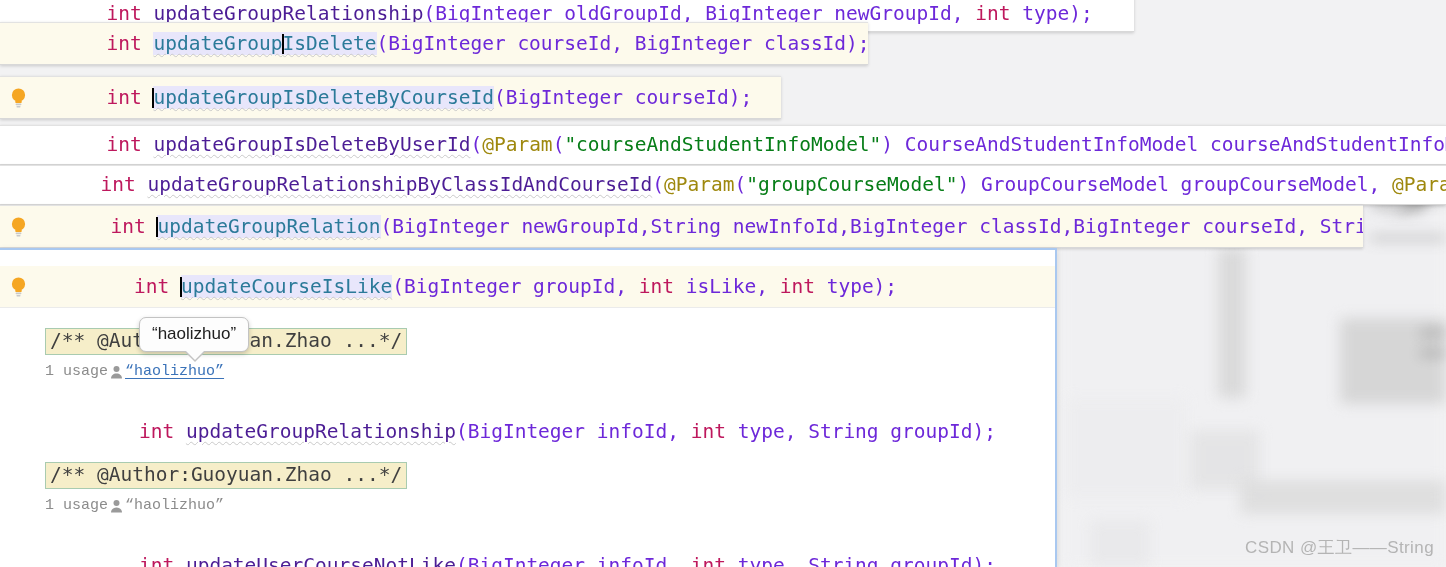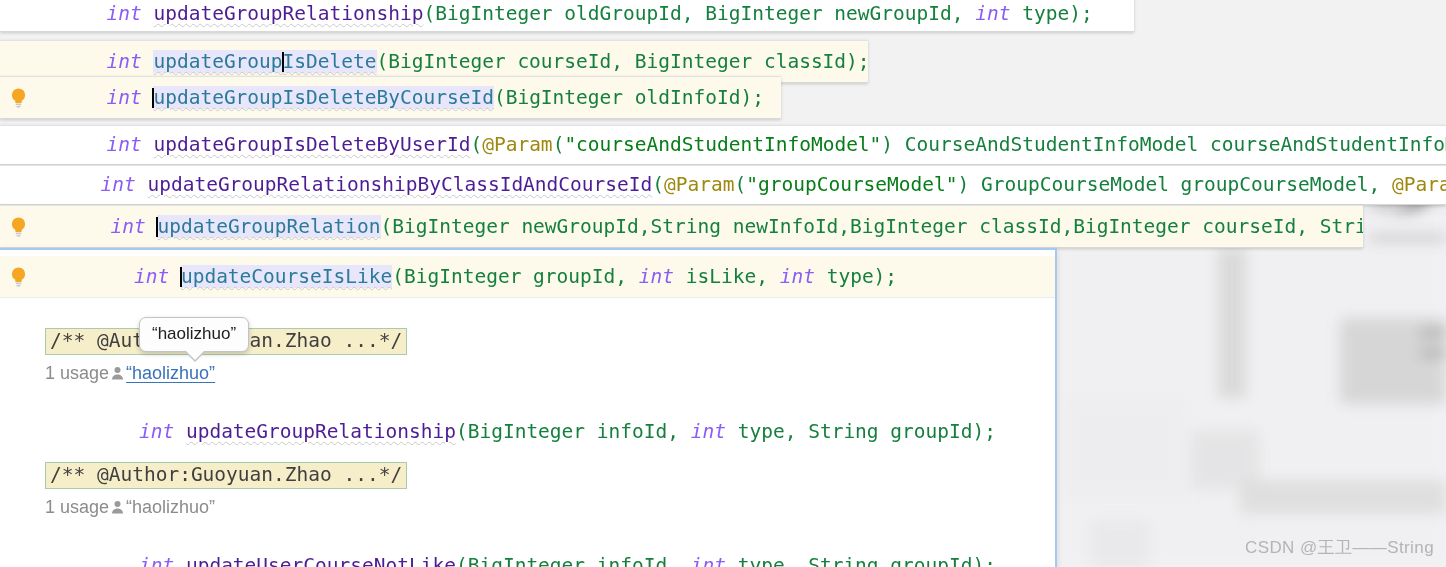--- a/index.html
+++ b/index.html
@@ -54,25 +54,25 @@
     min-width: 36px;
     height: 100%;
     display: flex;
     align-items: center;
     justify-content: center;
   }
 
   .code { white-space: pre; }
 
   
-  .kw   { color: #8b5cf6; font-style: italic; }
+  .kw   { color: #be185d; }
   .mth  { color: #4c1d95; }
   .anno { color: #9e880d; }
   .str  { color: #067d17; }
-  .pln  { color: #15803d; }
+  .pln  { color: #6d28d9; }
 
   
   .idhl {
     background: #e8e6fb;
     color: #2b7a99;
     position: relative;
   }
   
   .wavy {
     text-decoration: underline wavy;
@@ -125,22 +125,22 @@
     background: #f6eec9;
     border: 1px solid #a9cbb0;
     color: #3f3f3f;
     padding: 2px 4px 3px 4px;
     font-size: 19.5px;
     line-height: 1.05;
   }
 
   
   .hint {
-    font-family: Liberation Sans, sans-serif;
-    font-size: 18px;
+    font-family: Liberation Mono, monospace;
+    font-size: 15px;
     color: #8c8c8c;
     display: flex;
     align-items: center;
     gap: 2px;
   }
   .hint a {
     color: #3b73b9;
     text-decoration: underline;
     text-underline-offset: 3px;
   }
@@ -218,38 +218,38 @@
     <div class="blur-block" style="left:1090px;top:520px;width:60px;height:47px;background:#e8e8ea;"></div>
   </div>
 
   <div class="row" id="row0" style="top:-4px;height:36px;width:1134px;">
     <span class="gutter"></span>
     <span class="code">
       <span class="kw">int</span><span class="pln"> </span><span class="mth wavy">updateGroupRelationship</span><span class="pln">(BigInteger oldGroupId, BigInteger newGroupId, </span><span class="kw">int</span><span class="pln"> type);</span>
     </span>
   </div>
 
-  <div class="row hl" id="row1" style="top:40px;height:43px;width:868px;">
+  <div class="row hl" id="row1" style="top:22px;height:43px;width:868px;">
     <span class="gutter"></span>
     <span class="code">
       <span class="kw">int</span><span class="pln"> </span><span class="idhl wavy">updateGroup<span class="caret"></span>IsDelete</span><span class="pln">(BigInteger courseId, BigInteger classId);</span>
     </span>
   </div>
 
   <div class="row hl" id="row2" style="top:76px;height:43px;width:781px;">
     <span class="gutter">
       <svg class="bulb" width="17" height="21" viewBox="0 0 17 21">
         <circle cx="8.5" cy="8" r="6.6" fill="#f5a623"></circle>
         <rect x="5.2" y="13.8" width="6.6" height="2.1" rx="1" fill="#f5a623"></rect>
         <rect x="5.6" y="16.6" width="5.8" height="1.7" rx=".8" fill="#c9c9c9"></rect>
         <rect x="6.4" y="19" width="4.2" height="1.6" rx=".8" fill="#c9c9c9"></rect>
       </svg>
     </span>
     <span class="code">
-      <span class="kw">int</span><span class="pln"> </span><span class="idhl wavy"><span class="caret"></span>updateGroupIsDeleteByCourseId</span><span class="pln">(BigInteger oldInfoId);</span>
+      <span class="kw">int</span><span class="pln"> </span><span class="idhl wavy"><span class="caret"></span>updateGroupIsDeleteByCourseId</span><span class="pln">(BigInteger courseId);</span>
     </span>
   </div>
 
   <div class="row" id="row3" style="top:125px;height:40px;width:1446px;">
     <span class="gutter"></span>
     <span class="code">
       <span class="kw">int</span><span class="pln"> </span><span class="mth wavy">updateGroupIsDeleteByUserId</span><span class="pln">(</span><span class="anno">@Param</span><span class="pln">(</span><span class="str">"courseAndStudentInfoModel"</span><span class="pln">) CourseAndStudentInfoModel courseAndStudentInfoModel</span>
     </span>
   </div>
 
@@ -269,21 +269,21 @@
         <rect x="6.4" y="19" width="4.2" height="1.6" rx=".8" fill="#c9c9c9"></rect>
       </svg>
     </span>
     <span class="code" style="margin-left:4px;">
       <span class="kw">int</span><span class="pln"> </span><span class="idhl wavy"><span class="caret"></span>updateGroupRelation</span><span class="pln">(BigInteger newGroupId,String newInfoId,BigInteger classId,BigInteger courseId, String oldInfoId);</span>
     </span>
   </div>
 
   <div id="editor-panel">
 
-    <div class="ed-line hl" style="top:6px;height:42px;">
+    <div class="ed-line hl" style="top:16px;height:42px;">
       <span class="gutter">
         <svg class="bulb" width="17" height="21" viewBox="0 0 17 21">
           <circle cx="8.5" cy="8" r="6.6" fill="#f5a623"></circle>
           <rect x="5.2" y="13.8" width="6.6" height="2.1" rx="1" fill="#f5a623"></rect>
           <rect x="5.6" y="16.6" width="5.8" height="1.7" rx=".8" fill="#c9c9c9"></rect>
           <rect x="6.4" y="19" width="4.2" height="1.6" rx=".8" fill="#c9c9c9"></rect>
         </svg>
       </span>
       <span class="code" style="margin-left:4px;">
         <span class="kw">int</span><span class="pln"> </span><span class="idhl wavy"><span class="caret"></span>updateCourseIsLike</span><span class="pln">(BigInteger groupId, </span><span class="kw">int</span><span class="pln"> isLike, </span><span class="kw">int</span><span class="pln"> type);</span>

